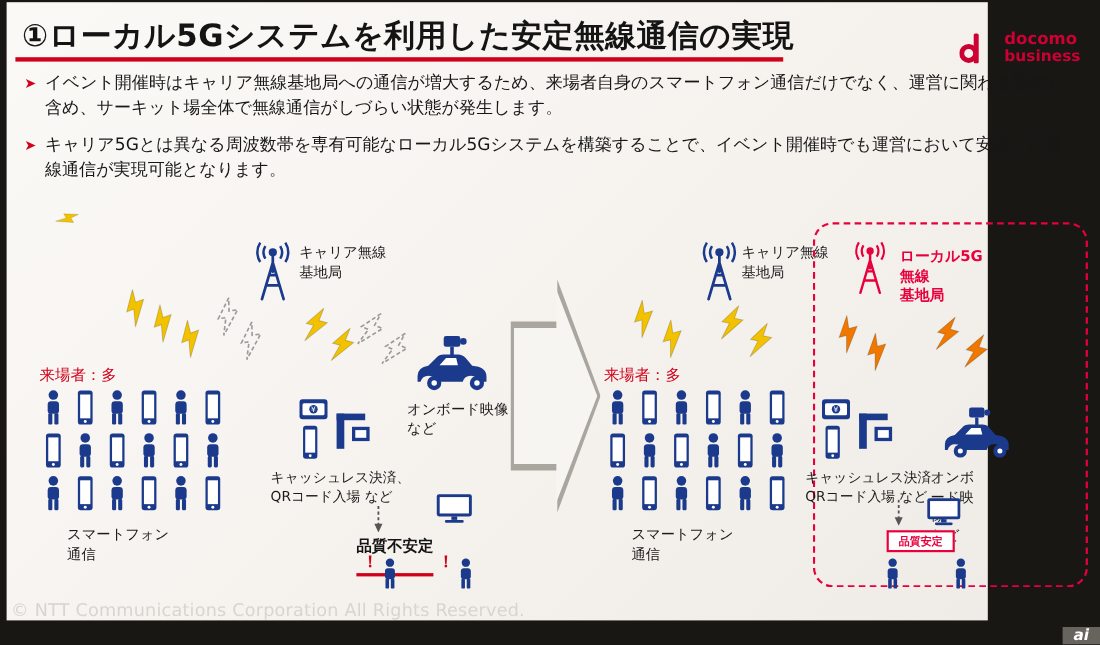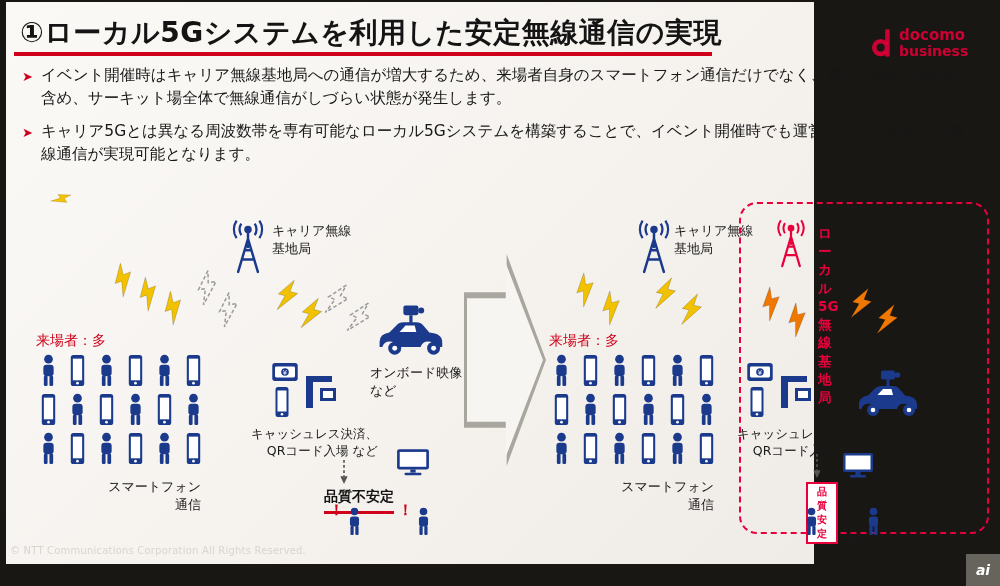--- a/index.html
+++ b/index.html
@@ -1,71 +1,71 @@
 <!DOCTYPE html>
 <html style="--accent-red: #d0021b; --docomo-red: #cc0033; --local5g-red: #e8003d; --navy: #1b3a8c; --bolt-yellow: #f2c200; --bolt-orange: #f07800; --bolt-gray: #9a9a9a;"><head>
 <meta charset="utf-8">
 <style>
   *{margin:0;padding:0;box-sizing:border-box}
   html,body{width:1000px;height:586px;overflow:hidden}
   body{background:#191714;font-family:"DejaVu Sans","Liberation Sans",sans-serif;position:relative}
-  .slide{position:absolute;left:6px;top:2px;width:808px;height:562px;
+  .slide{position:absolute;left:6px;top:2px;width:892px;height:562px;
          background:linear-gradient(135deg,#fbf9f6 0%,#f5f2ee 60%,#efece7 100%)}
 
   
   .title{position:absolute;left:14px;top:12px;font-size:28px;font-weight:bold;color:#141414;letter-spacing:.5px;white-space:nowrap}
   .title-underline{position:absolute;left:8px;top:50px;width:698px;height:4px;background:var(--accent-red)}
-  .logo{position:absolute;left:866px;top:26px;display:flex;gap:7px;align-items:center;color:var(--docomo-red)}
+  .logo{position:absolute;left:866px;top:26px;display:flex;gap:21px;align-items:flex-end;color:var(--docomo-red)}
   .logo .dmark{width:20px;height:28px}
   .logo .btxt{line-height:1.05;font-weight:bold}
   .logo .brand{font-size:15px}
   .logo .sub{font-size:14px}
 
   
   .bullet{position:absolute;display:flex;gap:8px;width:958px;font-size:15.5px;color:#171717;line-height:1.5}
   .bullet .mark{color:var(--accent-red);font-size:13px;padding-top:3px;flex:0 0 auto}
 
   
   .legend{position:absolute;left:48px;top:186px;display:flex;align-items:center;gap:8px;font-size:13px;color:#1a1a1a}
   .legend svg{width:15px;height:22px;transform:rotate(58deg);color:var(--bolt-yellow)}
 
   
   .layer{position:absolute;inset:0}
   .tower{position:absolute;width:52px;height:56px}
   .lbl13{position:absolute;font-size:13px;color:#1a1a1a;line-height:1.35}
   .lbl13 span{display:block}
-  .lblc{text-align:right}
+  .lblc{text-align:left}
   .visitors{position:absolute;font-size:14px;font-weight:normal;color:var(--accent-red)}
   .bolt{position:absolute;width:23px;height:35px;transform:rotate(var(--r,0deg))}
   .crowd-grid{position:absolute;display:grid;grid-template-columns:repeat(6,29px);grid-auto-rows:39px;color:var(--navy)}
   .crowd-grid .gi{width:21px;height:33px}
   .mini{position:absolute;color:var(--navy)}
-  .quality-bad{position:absolute;font-size:14px;font-weight:bold;color:#141414;border-bottom:3px solid var(--accent-red);padding-bottom:5px}
+  .quality-bad{position:absolute;font-size:14px;font-weight:bold;color:#141414;border-bottom:3px solid var(--accent-red);padding-bottom:15px}
   .quality-ok{position:absolute;font-size:10px;font-weight:bold;color:var(--local5g-red);border:2px solid var(--local5g-red);background:#fff;padding:1px 9px}
   .alert-person{position:absolute;display:flex;align-items:flex-start;color:var(--navy)}
   .alert-person .pic,.person-plain .pic{width:19px;height:29px}
   .alert-person .excl{color:var(--accent-red);font-weight:bold;font-size:15px;margin-right:1px;margin-top:-6px}
   .person-plain{position:absolute;color:var(--navy)}
 
   
   .big-arrow{position:absolute;left:458px;top:252px;width:82px;height:212px}
   .big-arrow .out{position:absolute;inset:0;background:#a9a59f;
     clip-path:polygon(0 18%,52% 18%,52% 0,100% 50%,52% 100%,52% 82%,0 82%)}
   .big-arrow .in{position:absolute;inset:3px;background:#f7f5f1;
     clip-path:polygon(0 20%,51% 20%,51% 3%,100% 50%,51% 97%,51% 80%,0 80%)}
 
   
   .local-box{position:absolute;left:733px;top:200px;width:250px;height:332px;
     border:2.5px dashed var(--local5g-red);border-radius:18px}
   .local-label{position:absolute;left:812px;top:222px;font-size:13.5px;font-weight:bold;color:var(--local5g-red);line-height:1.35}
   .local-label span{display:block}
 
   
-  .copyright{position:absolute;left:10px;top:545px;font-size:10px;color:#d8d4cf;letter-spacing:.2px}
-  .watermark{position:absolute;right:0;bottom:0;width:34px;height:32px;background:rgba(110,106,100,.92);
+  .copyright{position:absolute;left:10px;top:545px;font-size:16px;color:#d8d4cf;letter-spacing:.2px}
+  .watermark{position:absolute;right:0;bottom:0;width:34px;height:16px;background:rgba(110,106,100,.92);
     color:#fff;font-style:italic;font-weight:bold;font-size:14px;display:flex;align-items:center;justify-content:center}
 </style>
 </head>
 <body>
 
 <svg width="0" height="0" style="position:absolute" aria-hidden="true">
 <defs>
   <symbol id="sym-person" viewBox="0 0 20 32">
     <circle cx="10" cy="5" r="4.2" fill="currentColor"></circle>
     <rect x="5" y="10.5" width="10" height="11" rx="3" fill="currentColor"></rect>

